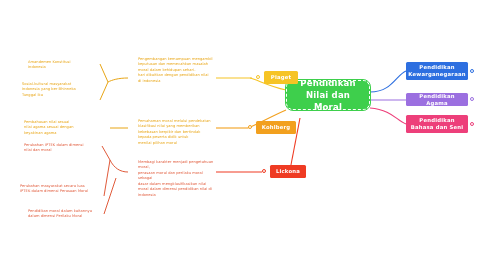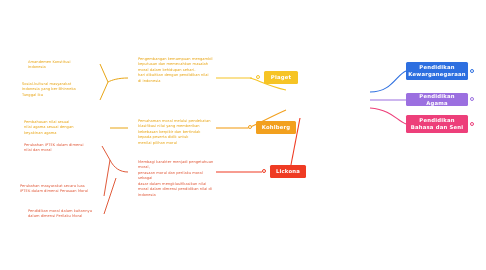--- a/index.html
+++ b/index.html
@@ -59,20 +59,21 @@
     <path d="M128,78 C118,78 112,80 108,82" stroke="#e8a515" stroke-width="1" fill="none"></path>
     <path d="M108,82 L100,64" stroke="#e8a515" stroke-width="1" fill="none"></path>
     <path d="M108,82 L100,100" stroke="#e8a515" stroke-width="1" fill="none"></path>
     <path d="M128,128 L110,128" stroke="#e8a515" stroke-width="1" fill="none"></path>
     <path d="M128,172 C120,172 114,168 110,160" stroke="#e05a3a" stroke-width="1" fill="none"></path>
     <path d="M110,160 L102,146" stroke="#e05a3a" stroke-width="1" fill="none"></path>
     <path d="M110,160 L104,196" stroke="#e05a3a" stroke-width="1" fill="none"></path>
     <path d="M116,178 L104,214" stroke="#e05a3a" stroke-width="1" fill="none"></path>
   </svg>
 
+  <div class="node center-node" style="left:286px;top:80px;width:84px;height:30px;">Pendidikan Nilai dan Moral</div>
 
   <div class="node lvl1" style="left:406px;top:62px;width:62px;height:18px;background:#2d6fe0;">Pendidikan Kewarganegaraan</div>
   <div class="dot" style="left:470px;top:69px;border:1px solid #2d6fe0;"></div>
 
   <div class="node lvl1" style="left:406px;top:93px;width:62px;height:13px;background:#9b6fe0;">Pendidikan Agama</div>
   <div class="dot" style="left:470px;top:97px;border:1px solid #9b6fe0;"></div>
 
   <div class="node lvl1" style="left:406px;top:115px;width:62px;height:18px;background:#ed3f7a;">Pendidikan Bahasa dan Seni</div>
   <div class="dot" style="left:470px;top:122px;border:1px solid #ed3f7a;"></div>
 

